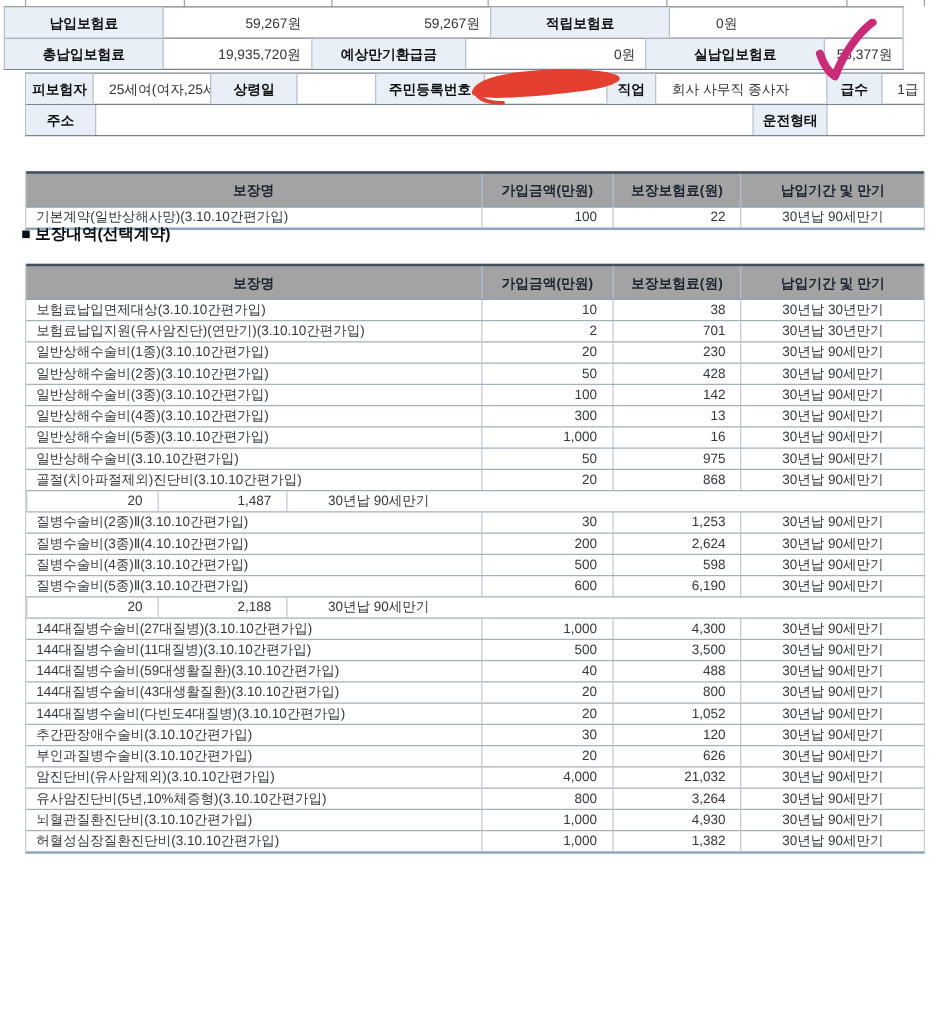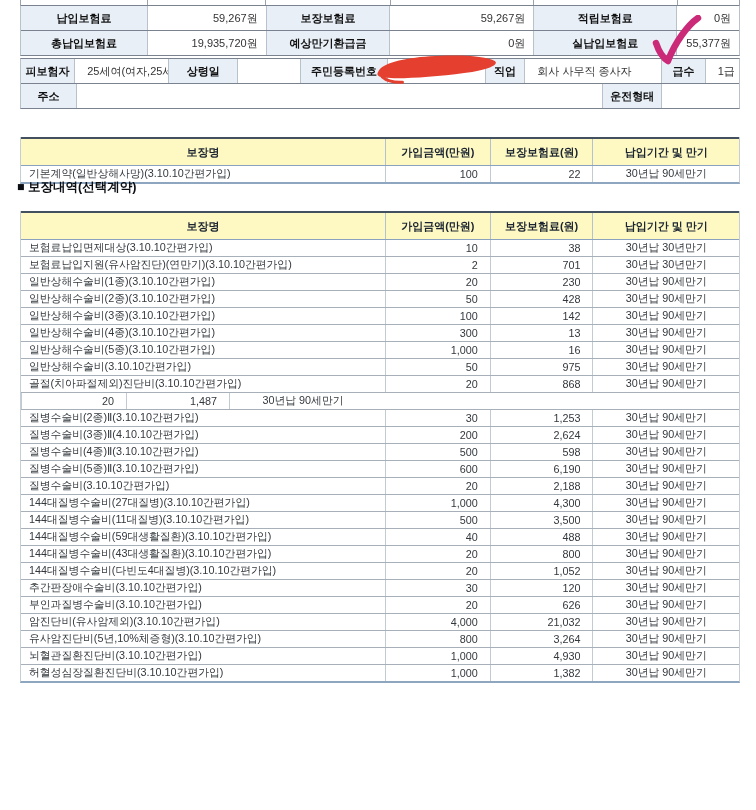--- a/index.html
+++ b/index.html
@@ -10,21 +10,21 @@
     font-family:"Liberation Sans","DejaVu Sans",sans-serif;
     color:#222;
     overflow:hidden;
   }
   
   .stub-row{position:absolute;top:0;left:20px;width:720px;height:5px;}
   .stub-row .vl{position:absolute;top:0;width:1px;height:5px;background:#9aa2ac;}
 
   
   .sumtable{
-    position:absolute;top:5px;left:20px;width:720px;
+    position:absolute;top:5px;left:3px;width:720px;
     border-top:1px solid #79828e;border-bottom:1px solid #79828e;
     border-left:1px solid #b9c1ca;border-right:1px solid #b9c1ca;
     box-sizing:border-box;
   }
   .sumrow{display:flex;height:24px;}
   .sumrow + .sumrow{border-top:1px solid #79828e;}
   .scell{box-sizing:border-box;display:flex;align-items:center;font-size:11px;overflow:hidden;white-space:nowrap;}
   .slabel{
     background:#e9eff7;font-weight:bold;justify-content:center;color:#111;
     border-left:1px solid #b9c1ca;border-right:1px solid #b9c1ca;
@@ -61,21 +61,21 @@
 
   
   .ctable{
     position:absolute;left:20px;width:720px;box-sizing:border-box;
     border-left:1px solid #c5cdd5;border-right:1px solid #c5cdd5;
     border-bottom:2px solid #8ea6bf;
   }
   .ct1{top:137px}.ct2{top:211px}
   .chead{
     display:flex;height:26px;
-    background:#fef9c3;
+    background:#a3a3a3;
     border-top:2px solid #43505f;
     border-bottom:1px solid #8aa2bd;
   }
   .hcell{
     box-sizing:border-box;display:flex;align-items:center;justify-content:center;
     font-size:11px;font-weight:bold;color:#1b2430;
   }
   .crow{display:flex;height:16px;border-bottom:1px solid #a7afb8;}
   .crow:last-child{border-bottom:none;}
   .ccell{
@@ -106,21 +106,20 @@
       <div class="vl" style="left:370px"></div>
     <div class="vl" style="left:513px"></div>
       <div class="vl" style="left:657px"></div>
     <div class="vl" style="left:719px"></div>
   </div>
 
   <div class="sumtable">
     <div class="sumrow">
       <div class="scell slabel sw1">납입보험료</div>
       <div class="scell sval sw2">59,267원</div>
-      <div class="scell slabel sw3">보장보험료</div>
       <div class="scell sval sw4">59,267원</div>
       <div class="scell slabel sw5">적립보험료</div>
       <div class="scell sval sw6">0원</div>
     </div>
     <div class="sumrow">
       <div class="scell slabel sw1">총납입보험료</div>
       <div class="scell sval sw2">19,935,720원</div>
       <div class="scell slabel sw3">예상만기환급금</div>
       <div class="scell sval sw4">0원</div>
       <div class="scell slabel sw5">실납입보험료</div>
@@ -252,21 +251,20 @@
           <div class="ccell c-premium">598</div>
           <div class="ccell c-term">30년납 90세만기</div>
         </div>
         <div class="crow">
           <div class="ccell c-name">질병수술비(5종)Ⅱ(3.10.10간편가입)</div>
           <div class="ccell c-amount">600</div>
           <div class="ccell c-premium">6,190</div>
           <div class="ccell c-term">30년납 90세만기</div>
         </div>
         <div class="crow">
-          <div class="ccell c-name">질병수술비(3.10.10간편가입)</div>
           <div class="ccell c-amount">20</div>
           <div class="ccell c-premium">2,188</div>
           <div class="ccell c-term">30년납 90세만기</div>
         </div>
         <div class="crow">
           <div class="ccell c-name">144대질병수술비(27대질병)(3.10.10간편가입)</div>
           <div class="ccell c-amount">1,000</div>
           <div class="ccell c-premium">4,300</div>
           <div class="ccell c-term">30년납 90세만기</div>
         </div>

